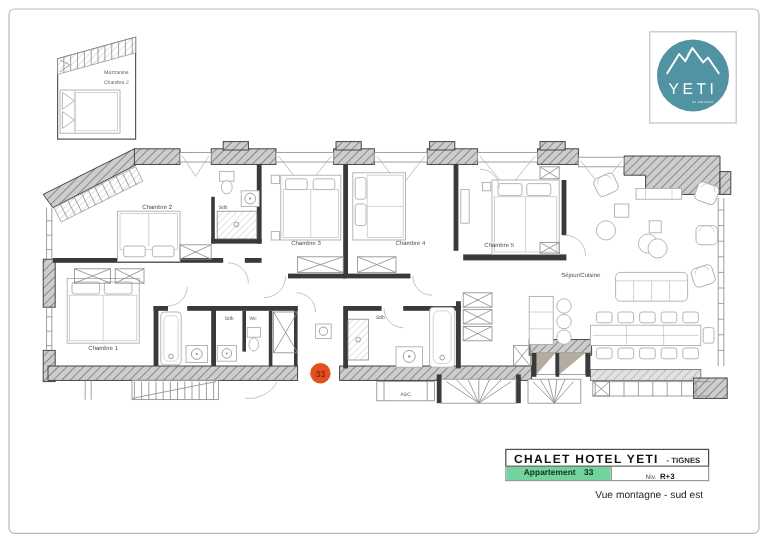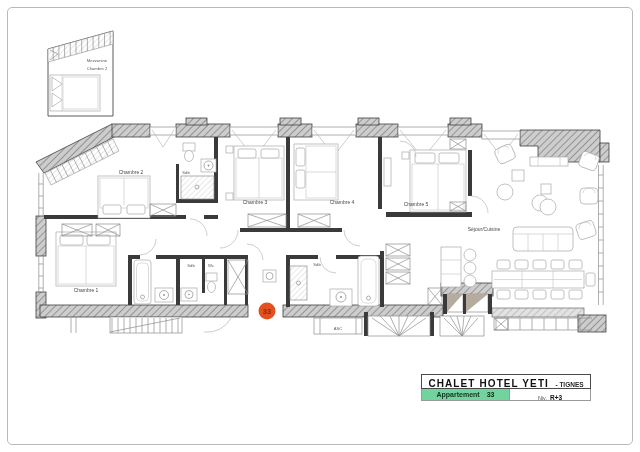--- a/index.html
+++ b/index.html
@@ -349,28 +349,38 @@
       <text class="lbls" x="317" y="266">Sdb</text>
       <text class="lbls" x="338" y="330">ASC</text>
     </g>
 
     <g>
       <circle cx="267" cy="311" r="8.5" fill="#e4511f"></circle>
       <text class="mk" x="267" y="313.8">33</text>
     </g>
   </svg>
 
+  <div id="logo-box">
+    <svg width="69" height="73" viewBox="0 0 69 73">
+      <circle cx="34.5" cy="35" r="30" fill="#5193a3"></circle>
+      <polyline points="13,33 23,17 28,23 34,12 43,24 47,20 56,33" fill="none" stroke="#ffffff" stroke-width="1.6" stroke-linejoin="round" stroke-linecap="round"></polyline>
+      <polyline points="30,18 34,12 38,17" fill="none" stroke="#ffffff" stroke-width="1"></polyline>
+      <text x="34.5" y="50" text-anchor="middle" fill="#ffffff" font-family="Liberation Sans, sans-serif" font-size="13" letter-spacing="3">YETI</text>
+      <text x="43" y="58" text-anchor="middle" fill="#ffffff" font-family="Liberation Sans, sans-serif" font-size="2.6" letter-spacing="0.5">et alentour</text>
+    </svg>
+  </div>
 
   <div id="title-block">
     <div id="tb-row1">
       <span class="tb-name">CHALET HOTEL YETI</span>
       <span class="tb-suffix">- TIGNES</span>
     </div>
     <div id="tb-row2">
       <div id="tb-cell-apt">
         <span>Appartement</span><span class="apt-num">33</span>
       </div>
       <div id="tb-cell-niv">
         <span class="niv-label">Niv.</span><span class="niv-value">R+3</span>
       </div>
     </div>
+    <div id="tb-caption">Vue montagne - sud est</div>
   </div>
 </div>
 
 </body></html>

